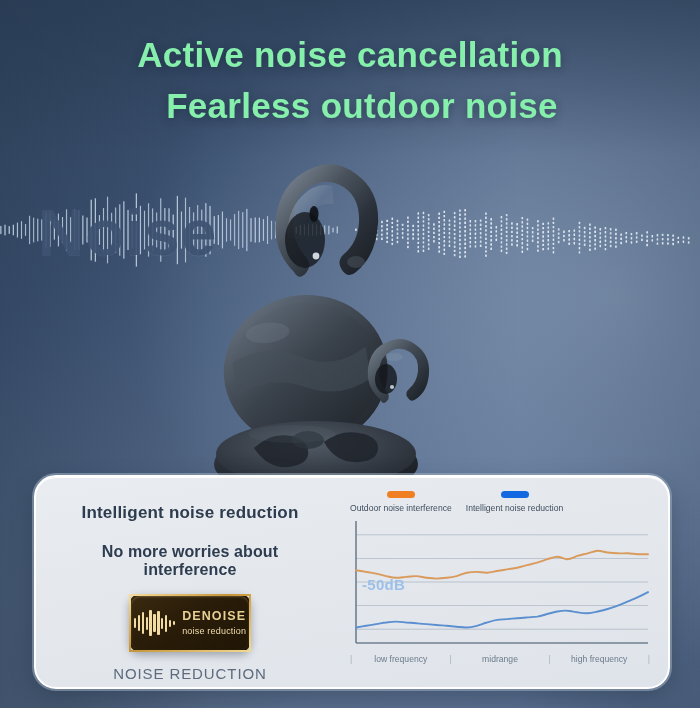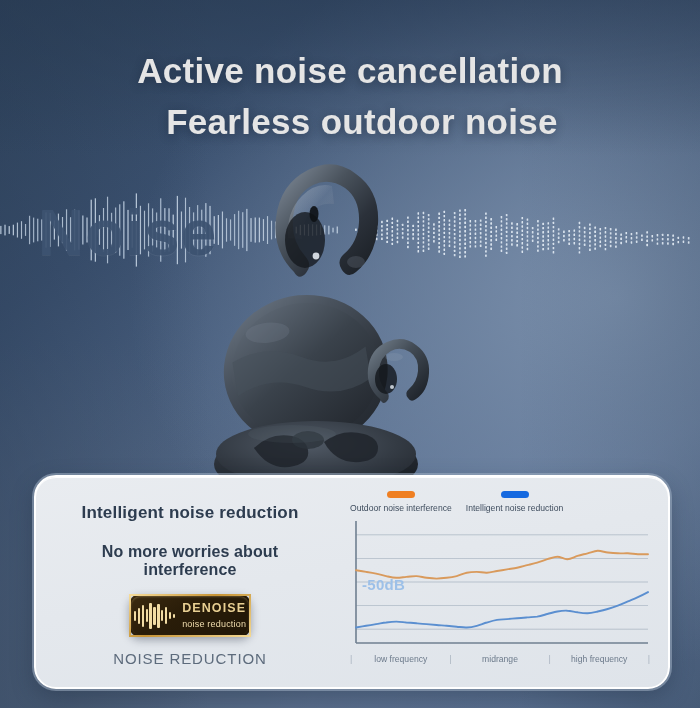--- a/index.html
+++ b/index.html
@@ -22,22 +22,22 @@
   .bg-vig{
     position:absolute;inset:0;
     background:
       linear-gradient(180deg, rgba(38,56,80,.55) 0%, rgba(38,56,80,0) 22%),
       linear-gradient(90deg, rgba(40,58,82,.38) 0%, rgba(40,58,82,0) 30%),
       linear-gradient(270deg, rgba(40,58,82,.22) 0%, rgba(40,58,82,0) 26%);
   }
 
   
   .headline{
-    position:absolute;left:0;right:0;top:46px;text-align:center;
-    color:#e5e5e5;font-size:35px;line-height:1.45;font-weight:700;
+    position:absolute;left:0;right:0;top:30px;text-align:center;
+    color:#86efac;font-size:35px;line-height:1.45;font-weight:700;
     letter-spacing:.3px;
     text-shadow:0 2px 10px rgba(20,32,48,.45);
   }
   .headline .l2{display:block;margin-left:24px;}
 
   
   .wave-wrap{position:absolute;left:0;top:168px;width:700px;height:130px;}
   .wave-wrap svg{display:block;}
   .noise-word{
     position:absolute;left:38px;top:196px;
@@ -76,21 +76,21 @@
   }
   .lead1{
     color:#2d3c4f;font-size:17px;font-weight:700;letter-spacing:.2px;
     margin:0 0 20px 0;
   }
   .lead2{
     color:#2d3c4f;font-size:16px;font-weight:700;letter-spacing:.1px;
     margin:8px;
   }
   .badge{
-    position:relative;width:122px;height:43px;margin:15px auto 0 auto;
+    position:relative;width:122px;height:58px;margin:15px auto 0 auto;
     border-radius:11px;
     background:linear-gradient(150deg,#3b2a10 0%,#2a1d09 40%,#201606 100%);
     border:2.5px solid;
     border-image:linear-gradient(150deg,#f6dc9a,#c79436 45%,#f3d893 100%) 1;
     box-shadow:0 3px 8px rgba(20,30,45,.35), inset 0 1px 2px rgba(255,226,160,.25);
     display:flex;align-items:center;justify-content:center;gap:7px;
     box-sizing:border-box;
   }
   .badge-bars{display:flex;align-items:center;gap:1.5px;height:26px;}
   .badge-bars i{display:block;width:2.4px;border-radius:1px;background:#f2dca4;}

